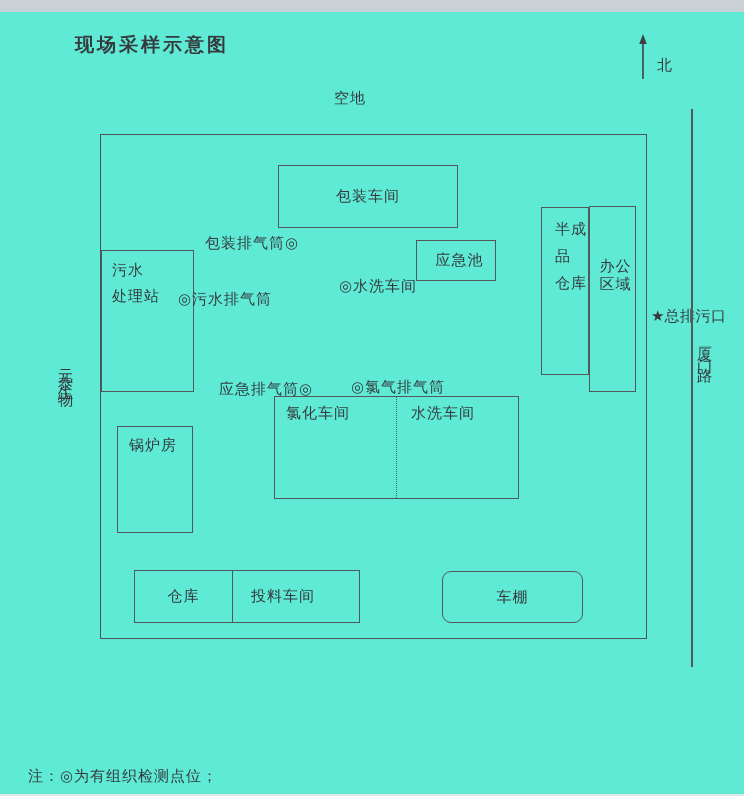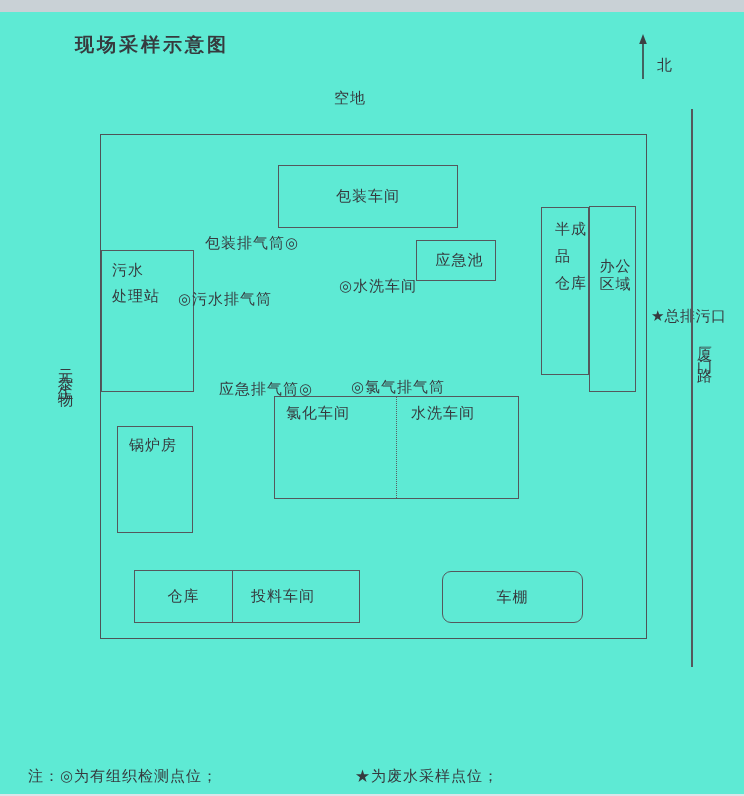--- a/index.html
+++ b/index.html
@@ -123,15 +123,14 @@
     </div>
   </div>
 
   <div class="box center" style="left:442px; top:559px; width:141px; height:52px;border-radius:9px;">
     <span class="lbl" style="position:static;">车棚</span>
   </div>
 
   <div class="vline" style="left:691px; top:97px; height:558px;"></div>
 
   <div class="note" style="left:28px;">注：◎为有组织检测点位；</div>
-  <div class="note" style="left:355px;">★为废水采样点位；</div>
 
 </div>
 
 </body></html>

